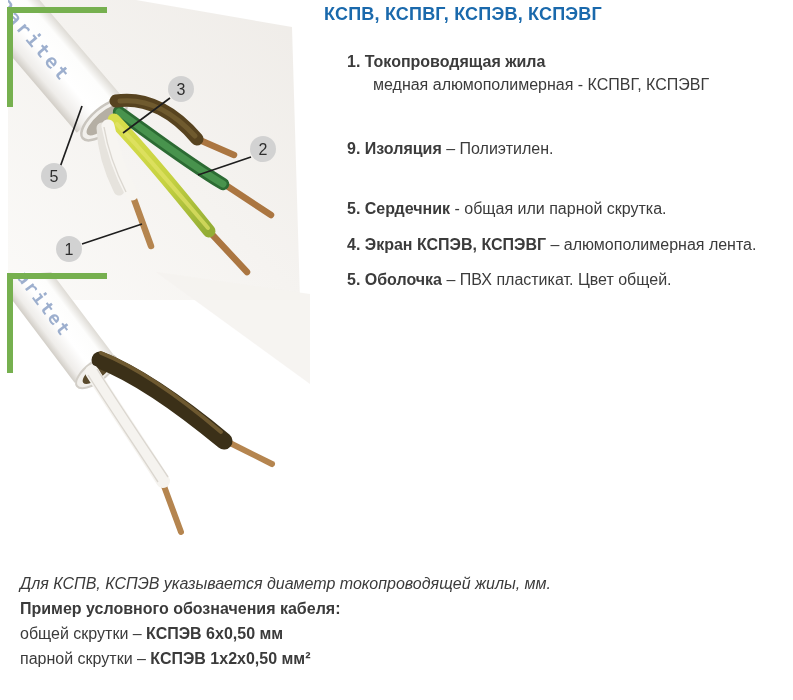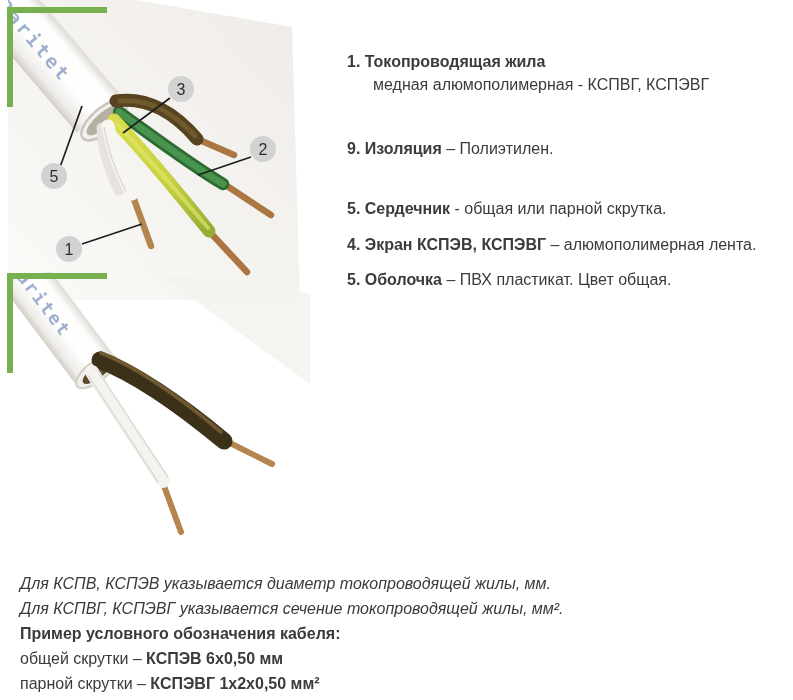--- a/index.html
+++ b/index.html
@@ -153,43 +153,43 @@
         <path d="M 84,100 C 106,135 132,172 155,209" stroke="#f5f3ef" stroke-width="14" stroke-linecap="round" fill="none"></path>
         <path d="M 80,103 C 102,138 127,174 150,210" stroke="#dbd7d0" stroke-width="1.4" fill="none"></path>
         <path d="M 89,97 C 111,132 136,169 160,205" stroke="#dbd7d0" stroke-width="1.4" fill="none"></path>
       </g>
     </svg>
   </div>
 
   <div class="bracket bracket-1"></div>
   <div class="bracket bracket-2"></div>
 
+  <h1 class="title">КСПВ, КСПВГ, КСПЭВ, КСПЭВГ</h1>
 
   <div class="spec-item i1">
     <div><span class="lead">1. Токопроводящая жила</span><span></span></div>
     <div class="sub">медная алюмополимерная - КСПВГ, КСПЭВГ</div>
   </div>
 
   <div class="spec-item i2">
     <span class="lead">9. Изоляция</span><span> – Полиэтилен.</span>
   </div>
 
   <div class="spec-item i3">
     <span class="lead">5. Сердечник</span><span> - общая или парной скрутка.</span>
   </div>
 
   <div class="spec-item i4">
     <span class="lead">4. Экран КСПЭВ, КСПЭВГ</span><span> – алюмополимерная лента.</span>
   </div>
 
   <div class="spec-item i5">
-    <span class="lead">5. Оболочка</span><span> – ПВХ пластикат. Цвет общая.</span>
+    <span class="lead">5. Оболочка</span><span> – ПВХ пластикат. Цвет общей.</span>
   </div>
 
   <div class="footer">
     <div class="it">Для КСПВ, КСПЭВ указывается диаметр токопроводящей жилы, мм.</div>
-    <div class="it">Для КСПВГ, КСПЭВГ указывается сечение токопроводящей жилы, мм².</div>
     <div class="bold">Пример условного обозначения кабеля:</div>
     <div><span>общей скрутки – </span><span class="bold">КСПЭВ 6х0,50 мм</span></div>
-    <div><span>парной скрутки – </span><span class="bold">КСПЭВГ 1х2х0,50 мм²</span></div>
+    <div><span>парной скрутки – </span><span class="bold">КСПЭВ 1х2х0,50 мм²</span></div>
   </div>
 
 </div>
 
 </body></html>

